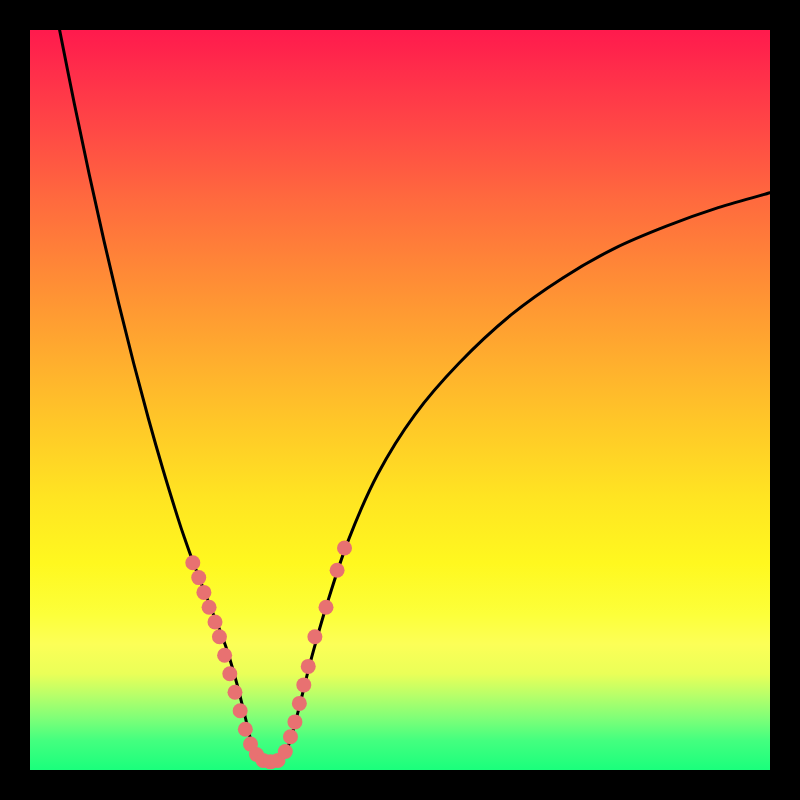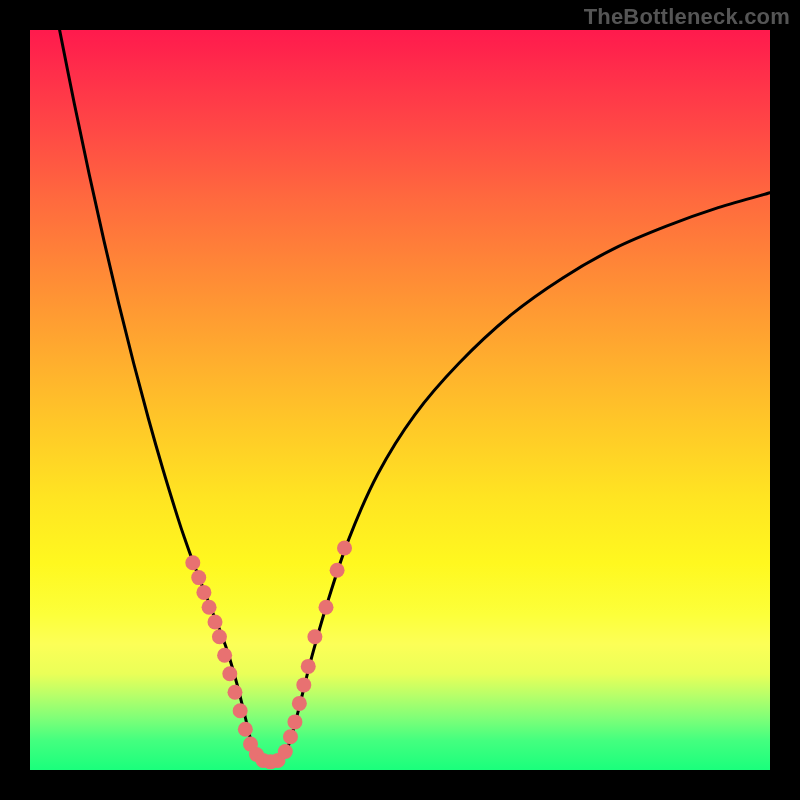--- a/index.html
+++ b/index.html
@@ -94,14 +94,13 @@
           <circle cx="269.36" cy="673.40" r="7.5" fill="#e87171"></circle>
           <circle cx="273.80" cy="654.90" r="7.5" fill="#e87171"></circle>
           <circle cx="278.24" cy="636.40" r="7.5" fill="#e87171"></circle>
           <circle cx="284.90" cy="606.80" r="7.5" fill="#e87171"></circle>
           <circle cx="296.00" cy="577.20" r="7.5" fill="#e87171"></circle>
           <circle cx="307.10" cy="540.20" r="7.5" fill="#e87171"></circle>
           <circle cx="314.50" cy="518.00" r="7.5" fill="#e87171"></circle>
         </g>
     </svg>
   </div>
-  <div class="watermark">TheBottleneck.com</div>
 </div>
 
 </body></html>

